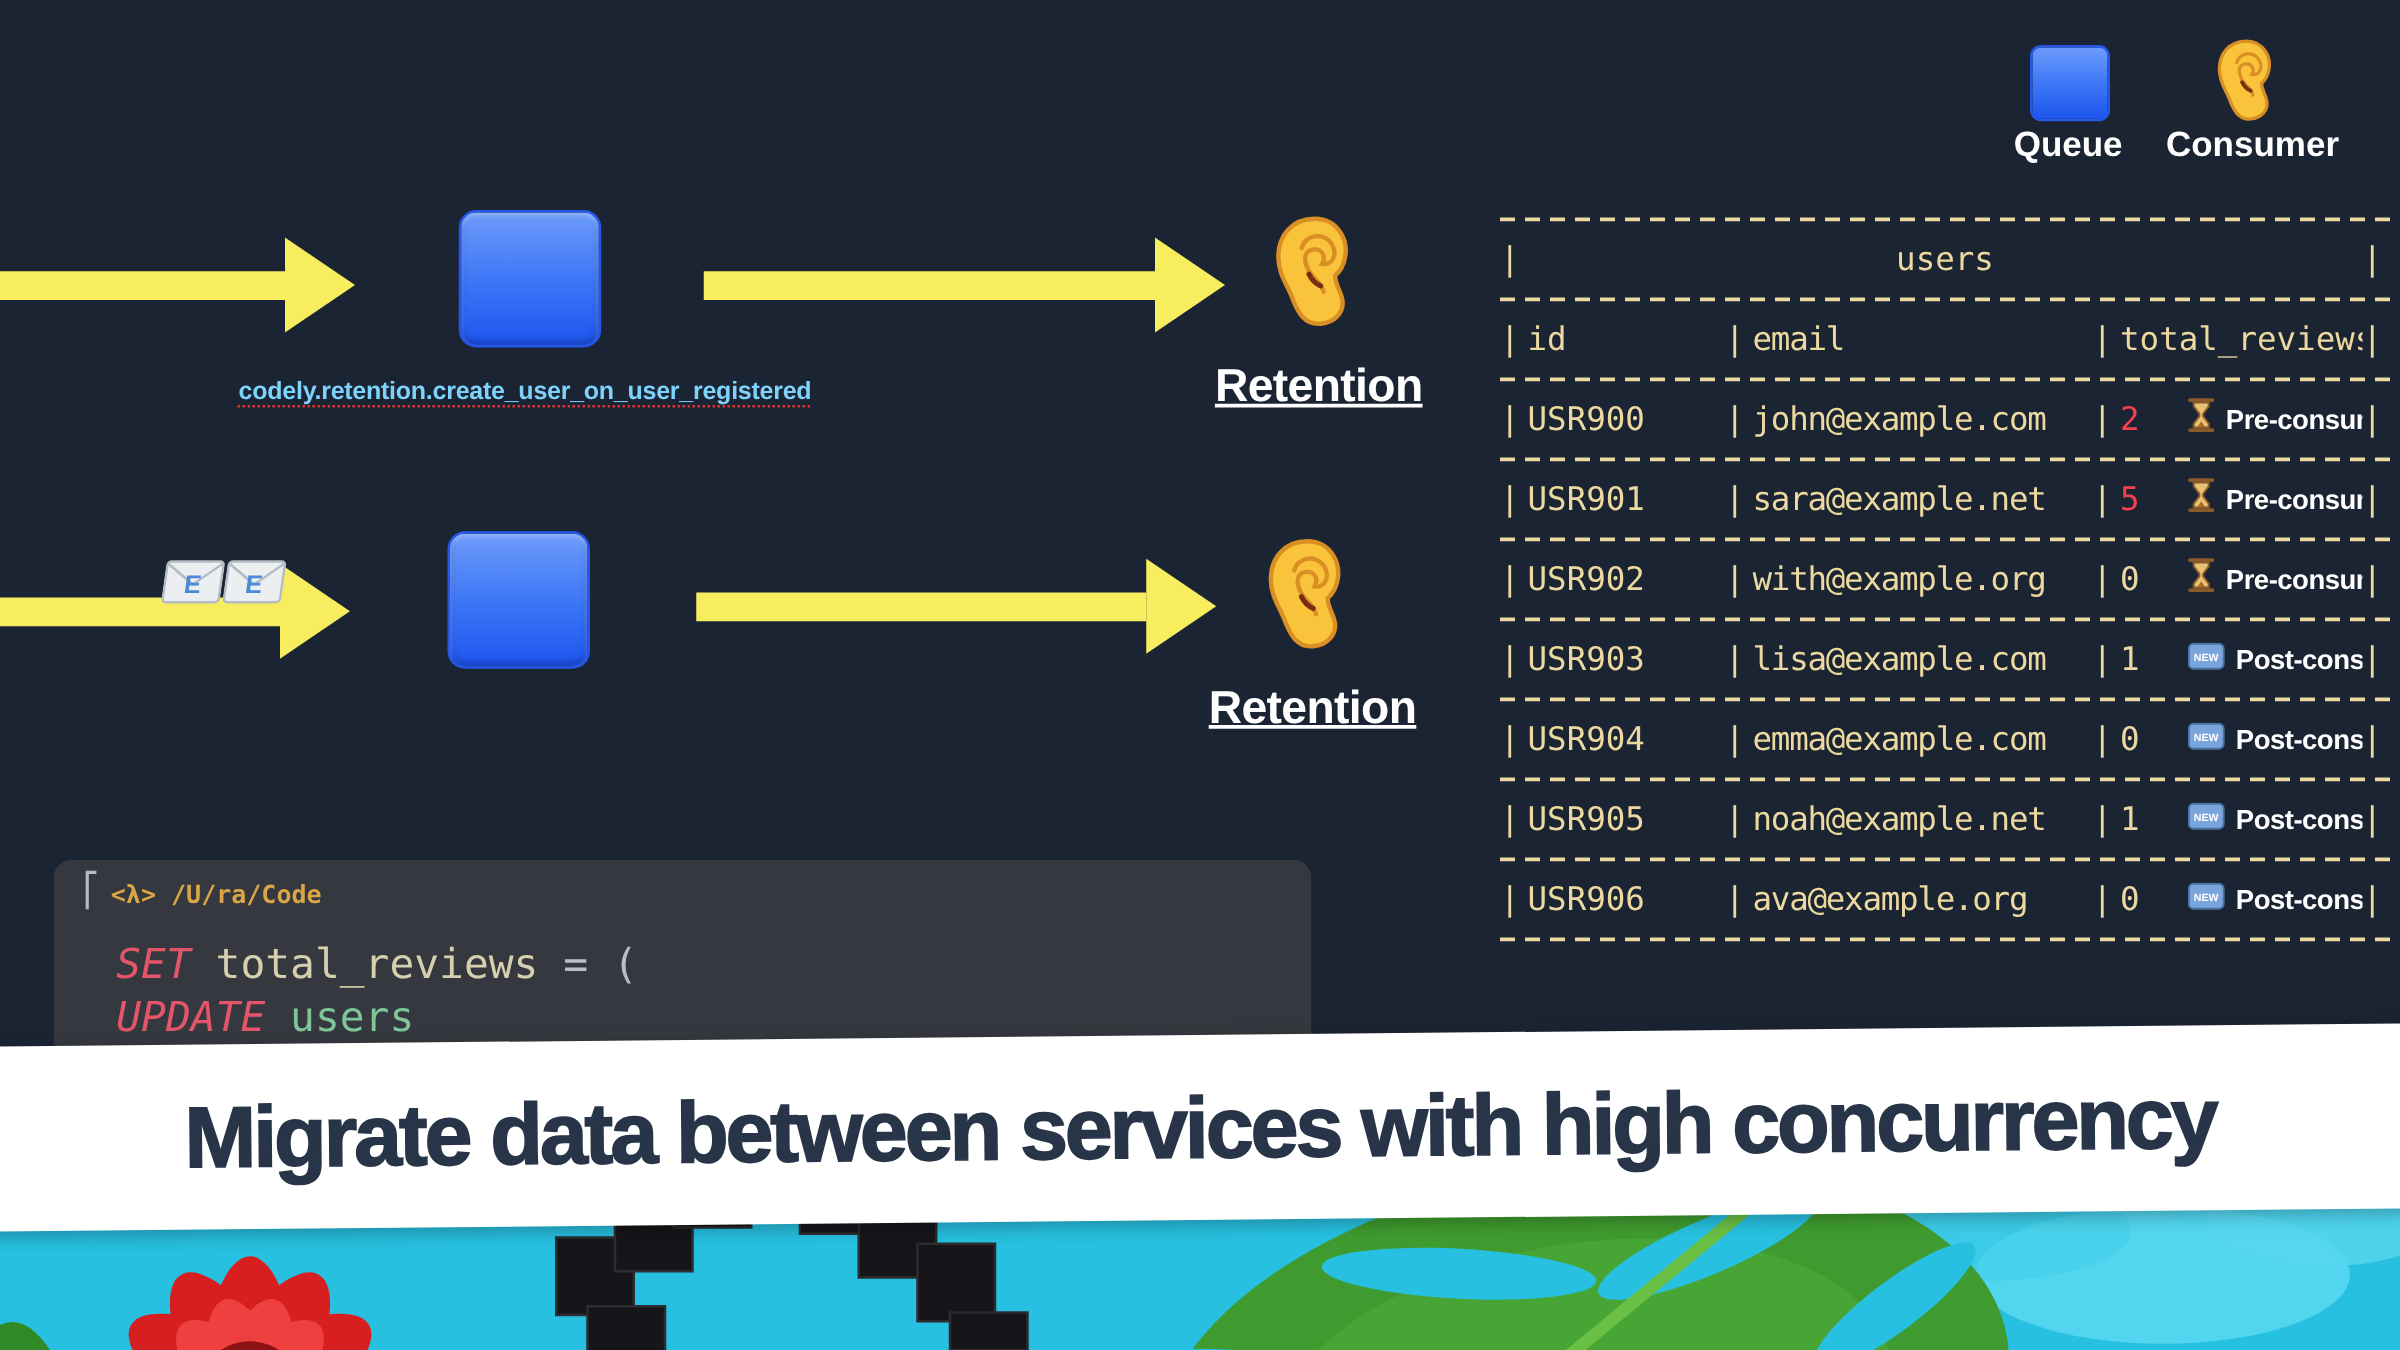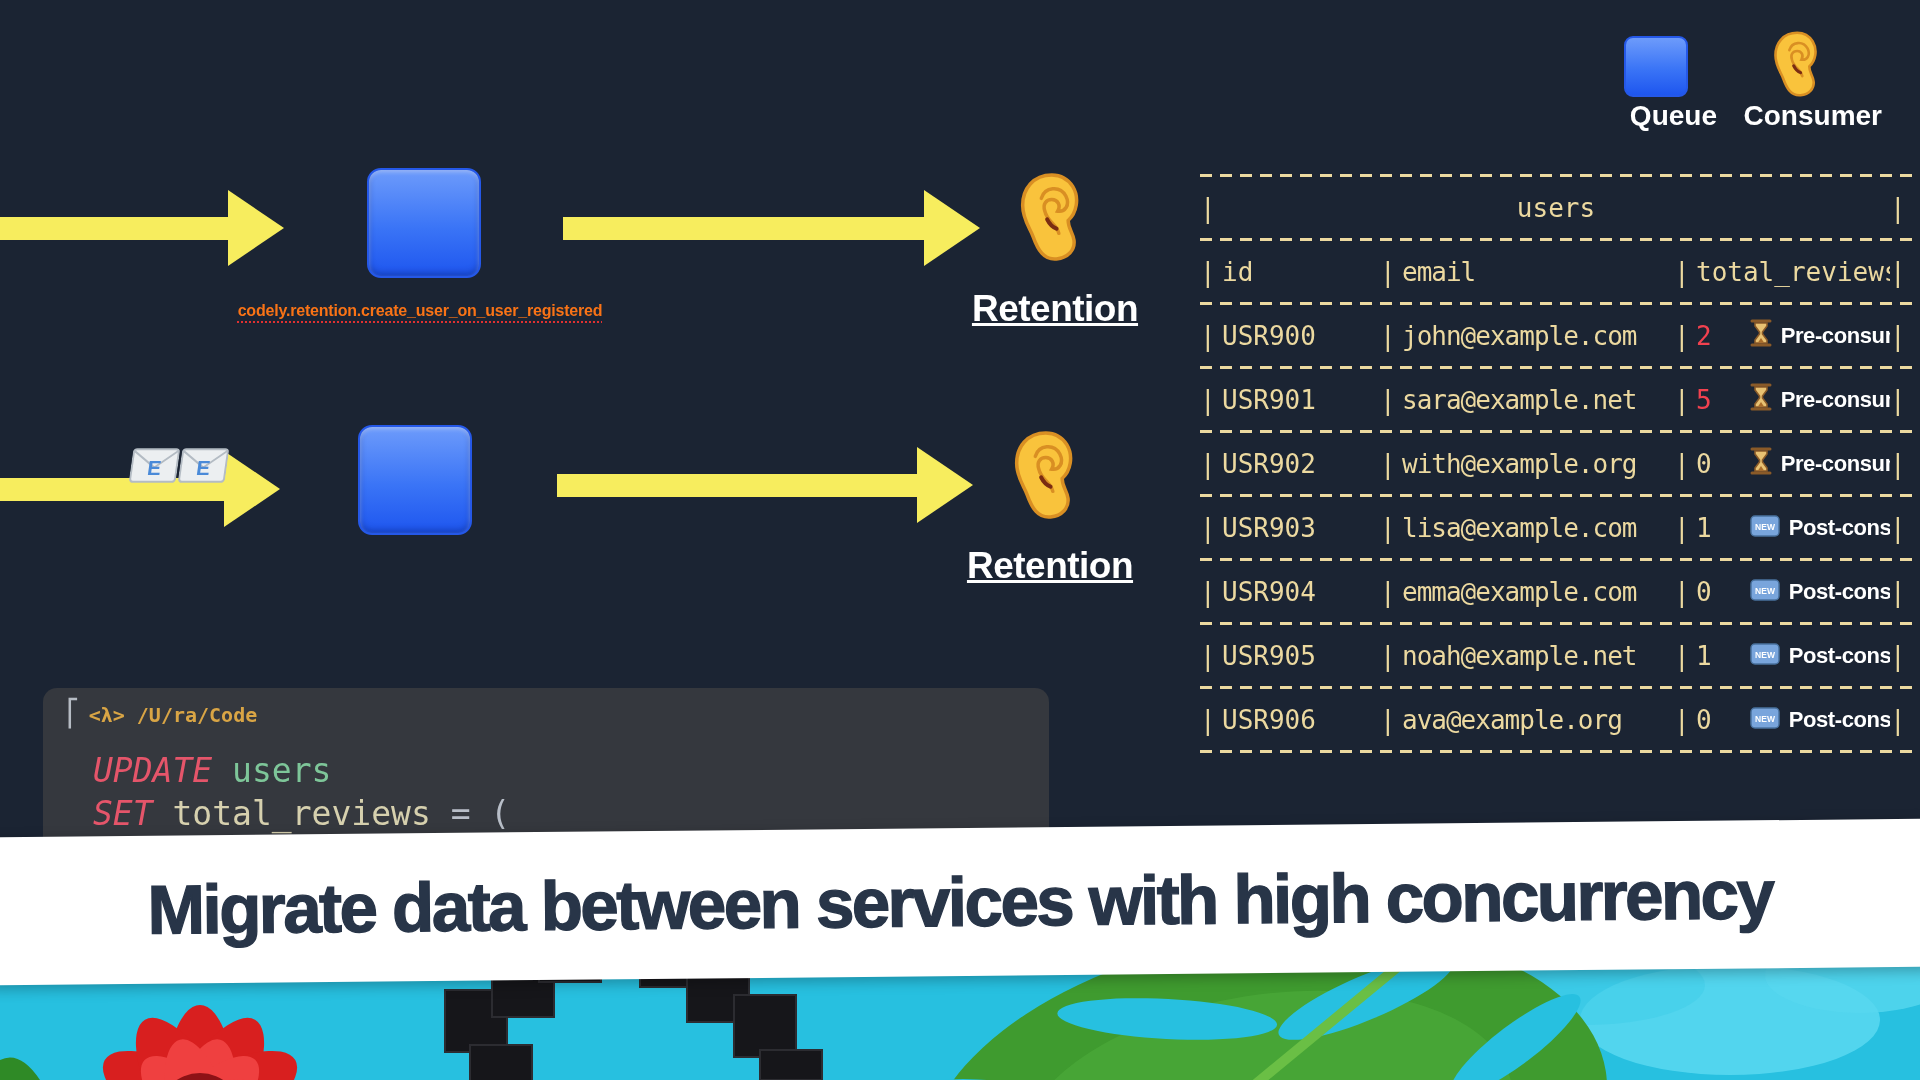--- a/index.html
+++ b/index.html
@@ -23,36 +23,36 @@
   .ear{position:absolute;}
   .ear-a{left:1018px; top:162px;}
   .ear-b{left:1012px; top:420px;}
   .retention{
     position:absolute; width:260px; text-align:center;
     color:#fff; font-size:37px; font-weight:700; letter-spacing:-.5px;text-decoration:underline;
   }
   .retention-a{left:925px; top:288px;}
   .retention-b{left:920px; top:545px;}
   .flow-label{
-    position:absolute; text-align:center; color:#f97316;
-    font-size:16px; font-weight:600; letter-spacing:-.2px;
+    position:absolute; text-align:center; color:#7dd3fc;
+    font-size:20px; font-weight:600; letter-spacing:-.2px;
     text-decoration:underline dotted #e03131 2px; text-underline-offset:5px;
   }
   .flow-label-a{left:55px; width:730px; top:302px;}
   .flow-label-b{left:0px; width:830px; top:558px;}
   .envelopes{position:absolute; left:131px; top:446px; display:flex; gap:2px; z-index:2;}
   .envelopes svg{transform:skewX(-8deg);}
   
   .legend-queue-square{
     position:absolute; left:1624px; top:36px; width:60px; height:57px; border-radius:9px;
     background:linear-gradient(180deg,#6d9bfb 0%,#3a74f6 55%,#1e56ef 100%);
     border:2px solid #2558e8;
   }
   .legend-ear{position:absolute; left:1772px; top:30px;}
-  .legend-label{position:absolute; color:#fff; font-size:28px; font-weight:600; text-align:right; top:100px;}
+  .legend-label{position:absolute; color:#fff; font-size:28px; font-weight:600; text-align:center; top:100px;}
   .legend-label-queue{left:1592px; width:125px;}
   .legend-label-consumer{left:1722px; width:160px;}
   
   .users-table{
     position:absolute; left:1200px; top:174px; width:712px;
     font-family:"DejaVu Sans Mono", monospace; color:#ecd9a0; font-size:26px;
   }
   .t-sep{height:3px; background:repeating-linear-gradient(90deg,#ecd9a0 0 12px,transparent 12px 20px);}
   .t-row{display:flex; align-items:center; height:61px; white-space:nowrap;}
   .t-pipe{width:22px; flex:0 0 22px;}
@@ -297,22 +297,22 @@
         <div class="t-sep"></div>
       </div>
   </div>
 
   <div class="editor">
     <div class="editor-title">
       <span class="editor-bracket">⎡</span>
       <span class="editor-prompt">&lt;λ&gt; /U/ra/Code</span>
     </div>
     <div class="code" id="code-lines">
+        <div class="code-line"><span class="tok-kw">SET</span><span class="tok-plain"> </span><span class="tok-field">total_reviews</span><span class="tok-plain"> = (</span></div>
         <div class="code-line"><span class="tok-kw">UPDATE</span><span class="tok-plain"> </span><span class="tok-entity">users</span></div>
-        <div class="code-line"><span class="tok-kw">SET</span><span class="tok-plain"> </span><span class="tok-field">total_reviews</span><span class="tok-plain"> = (</span></div>
         <div class="code-line"><span class="tok-plain">  </span><span class="tok-kw">SELECT</span><span class="tok-plain"> </span><span class="tok-fn">COUNT</span><span class="tok-fn">(*)</span></div>
       </div>
   </div>
 
   <svg class="photo-strip" width="1920" height="130" viewBox="0 0 1920 130">
     <rect x="0" y="0" width="1920" height="130" fill="#27c0e0"></rect>
     <ellipse cx="1730" cy="70" rx="150" ry="55" fill="#58d7ef" opacity="0.9"></ellipse>
     <ellipse cx="1860" cy="25" rx="95" ry="38" fill="#58d7ef" opacity="0.8"></ellipse>
     <ellipse cx="1585" cy="35" rx="120" ry="40" fill="#45cfe9" opacity="0.7"></ellipse>
 

